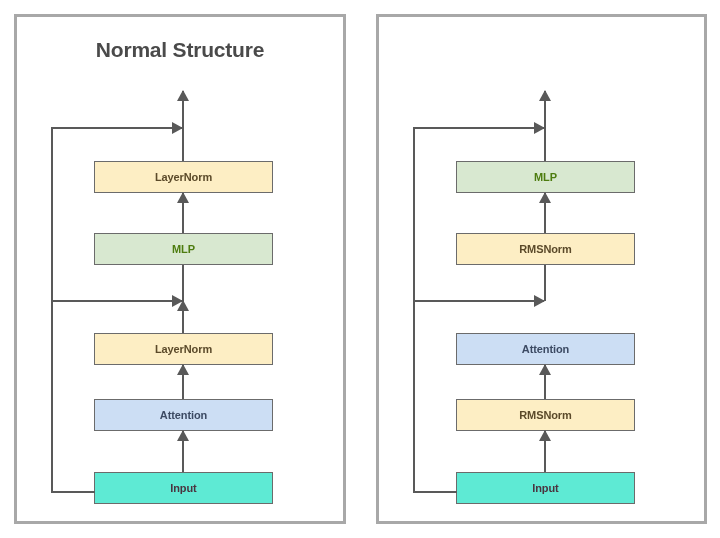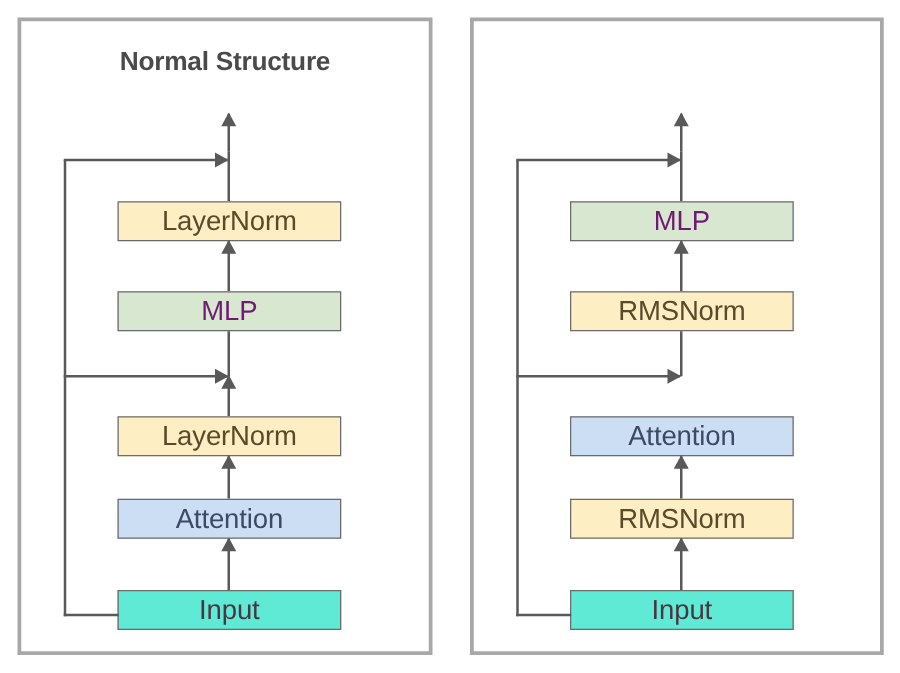--- a/index.html
+++ b/index.html
@@ -51,29 +51,29 @@
     height: 100%;
   }
 
   .node {
     position: absolute;
     box-sizing: border-box;
     border: 1.6px solid #6b6b6b;
     display: flex;
     align-items: center;
     justify-content: center;
-    font-size: 22px;
-    font-weight: normal;
+    font-size: 11px;
+    font-weight: bold;
     height: 32px;
     width: 179px;
     letter-spacing: -0.1px;
     white-space: nowrap;
   }
   .node.fill-yellow { background: #fdeec4; color: #5b4a2a; }
-  .node.fill-green  { background: #d8e8d0; color: #701a75; }
+  .node.fill-green  { background: #d8e8d0; color: #4d7c0f; }
   .node.fill-blue   { background: #ccdef4; color: #3c4a63; }
   .node.fill-pink   { background: #5eead4; color: #4a3540; }
 
   
   .vline {
     position: absolute;
     width: 2px;
     background: #595959;
   }
   .varrow::after {

